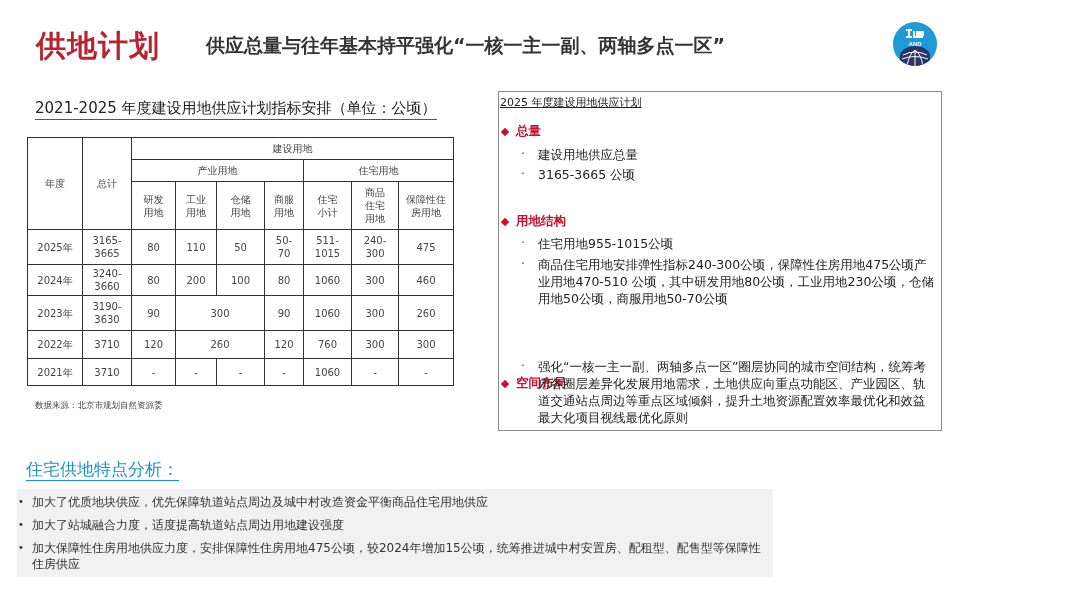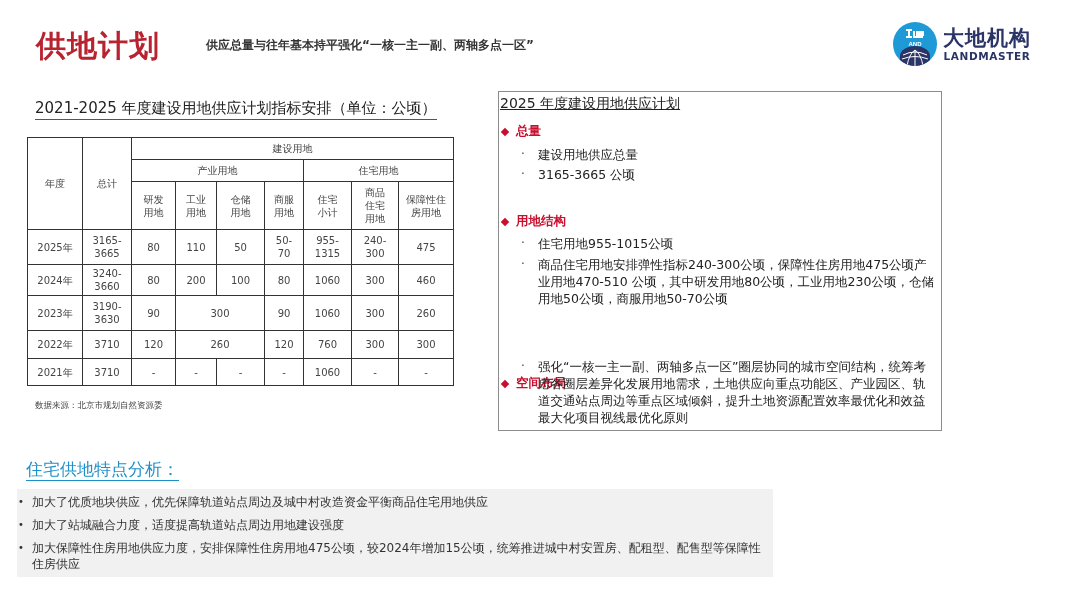--- a/index.html
+++ b/index.html
@@ -1,34 +1,34 @@
 <!DOCTYPE html>
 <html><head>
 <meta charset="utf-8">
 <style>
   html, body { margin:0; padding:0; }
   body { width:1080px; height:608px; background:#ffffff; position:relative; overflow:hidden;
          font-family:"DejaVu Sans","Liberation Sans",sans-serif; color:#222; }
-  .abs { position:absolute;text-align:center; }
+  .abs { position:absolute; }
   .main-title { left:36px; top:26px; font-size:30px; font-weight:bold; color:#b8232f; letter-spacing:1px; }
-  .subtitle { left:206px; top:34px; font-size:12px; font-weight:bold; color:#333; line-height:23px; }
+  .subtitle { left:206px; top:34px; font-size:19px; font-weight:bold; color:#333; line-height:23px; }
   .logo { left:893px; top:22px; display:flex; align-items:center; }
   .logo-circle { width:44px; height:44px; border-radius:50%; background:#1e9ad6; position:relative; overflow:hidden; }
   .logo-circle svg { position:absolute; left:0; top:0; }
   .logo-text { margin-left:6px; }
   .logo-cn { font-size:21px; font-weight:bold; color:#2a3466; letter-spacing:1px; line-height:24px; }
   .logo-en { font-size:10.5px; font-weight:bold; color:#2a3466; letter-spacing:0.6px; line-height:13px; }
 
   .table-title { left:35px; top:99px; font-size:15px; color:#222; border-bottom:1.5px solid #555; padding-bottom:1px; white-space:nowrap; }
   table.plan { position:absolute; left:27px; top:137px; border-collapse:collapse; font-size:10px; color:#444; table-layout:fixed; }
   table.plan td { border:1px solid #333; text-align:center; vertical-align:middle; padding:0; line-height:13px; }
   .source { left:35px; top:400px; font-size:8.5px; color:#444; }
 
   .box { left:498px; top:91px; width:444px; height:340px; border:1.5px solid #8c8c8c; box-sizing:border-box; }
-  .box-title { left:500px; top:95px; font-size:14px; color:#222; text-decoration:underline; }
+  .box-title { left:500px; top:95px; font-size:11px; color:#222; text-decoration:underline; }
   .sec-head { font-size:12.5px; font-weight:bold; color:#c8102e; display:flex; align-items:center; }
   .diamond { width:6px; height:6px; background:#c8102e; transform:rotate(45deg); margin:0 8px 0 3px; }
   .bullet-line { font-size:12.5px; color:#222; line-height:17px; }
   .dot { position:absolute; left:-17px; top:0; font-size:12px; color:#444; }
   .sub { position:absolute; left:538px; width:396px; }
 
   .analysis-title { left:26px; top:458px; font-size:17px; color:#1e90c8; border-bottom:1.5px solid #1e90c8; line-height:22px; }
   .analysis-bg { left:17px; top:489px; width:756px; height:88px; background:#f1f1f1; }
   .a-item { position:absolute; left:32px; font-size:12px; color:#333; line-height:16px; width:730px; }
   .a-bullet { position:absolute; left:-14px; top:0; font-size:10px; color:#333; }
@@ -46,24 +46,20 @@
       <rect x="13" y="7" width="6" height="2" fill="#fff"></rect>
         <rect x="15" y="7" width="2" height="9" fill="#fff"></rect>
         <rect x="13" y="14" width="6" height="2" fill="#fff"></rect>
       <rect x="20" y="9" width="2" height="7" fill="#fff"></rect>
         <rect x="20" y="14" width="10" height="2" fill="#fff"></rect>
         <rect x="23" y="9" width="8" height="5" fill="#fff"></rect>
       <text x="22" y="24" font-size="6" font-weight="bold" fill="#fff" text-anchor="middle" font-family="Liberation Sans, sans-serif">AND</text>
       <path d="M7 34 A15 10 0 0 1 37 34 L37 44 L7 44 Z" fill="#2a3466"></path>
       <path d="M10 33 Q22 27 34 33 M9 37 Q22 32 35 37 M14 44 Q16 32 22 28 Q28 32 30 44 M22 28 L22 44" stroke="#fff" stroke-width="1" fill="none"></path>
     </svg>
-  </div>
-  <div class="logo-text">
-    <div class="logo-cn">大地机构</div>
-    <div class="logo-en">LANDMASTER</div>
   </div>
 </div>
 
 <div class="abs table-title">2021-2025 年度建设用地供应计划指标安排（单位：公顷）</div>
 <table class="plan">
   <colgroup>
     <col style="width:55px">
       <col style="width:49px">
       <col style="width:44px">
       <col style="width:41px">
@@ -92,21 +88,21 @@
     <td style="padding:0 11px">商品住宅用地</td>
     <td style="padding:0 6px">保障性住房用地</td>
   </tr>
   <tr style="height:35px">
     <td>2025年</td>
     <td style="padding:0 8px">3165-3665</td>
     <td>80</td>
     <td>110</td>
     <td>50</td>
     <td style="padding:0 8px">50-70</td>
-    <td style="padding:0 8px">955-1315</td>
+    <td style="padding:0 8px">511-1015</td>
     <td style="padding:0 10px">240-300</td>
     <td>475</td>
   </tr>
   <tr style="height:31px">
     <td>2024年</td>
     <td style="padding:0 8px">3240-3660</td>
     <td>80</td>
     <td>200</td>
     <td>100</td>
     <td>80</td>

